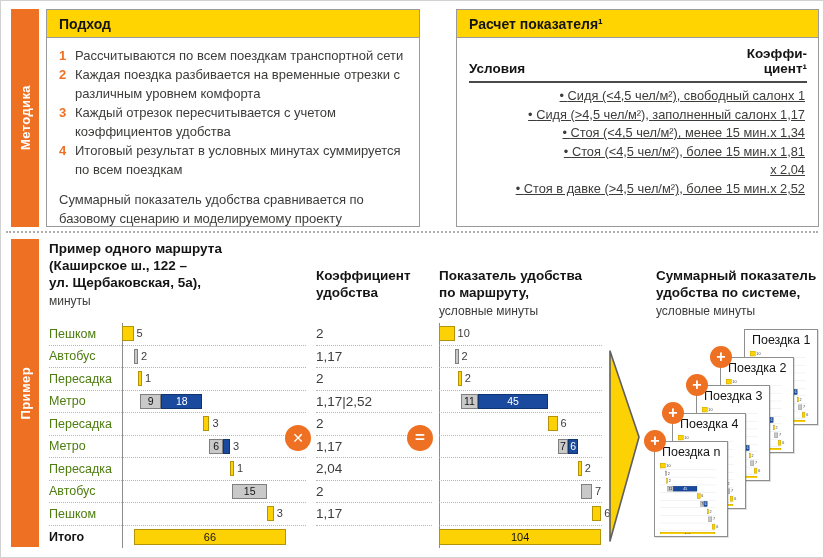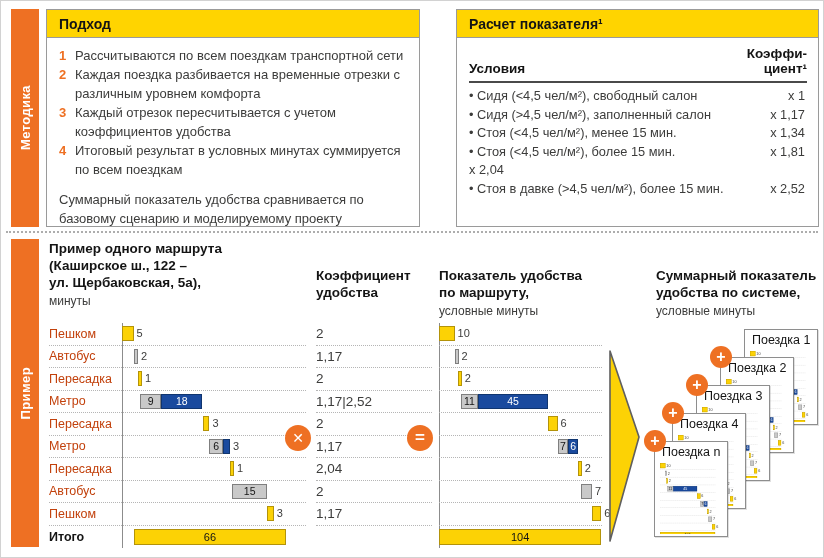--- a/index.html
+++ b/index.html
@@ -16,42 +16,42 @@
     font-weight:bold;font-size:14px;color:#141414;padding:6px 12px 0 12px;}
   .panel-body{padding:8px 11px 0 12px;font-size:13px;line-height:19px;}
   .step{display:flex;}
   .step-num{color:#ee7023;font-weight:bold;width:16px;flex:none;}
   .summary{margin-top:11px;}
 
   .calc-head{display:flex;justify-content:space-between;align-items:flex-end;font-weight:bold;color:#141414;font-size:13.5px;line-height:15px;}
   .calc-head .coef-h{width:64px;text-align:right;}
   .calc-rule{border:none;border-top:2px solid #4a4a4a;margin:5px 0 4px 0;}
   .group-label{font-size:13px;margin-bottom:2px;}
-  .calc-row{display:flex;justify-content:space-between;font-size:12.8px;line-height:18.6px;}
+  .calc-row{display:flex;justify-content:flex-end;font-size:12.8px;line-height:18.6px;text-decoration:underline;}
   .calc-cond::before{content:"• ";}
   .calc-coef{white-space:nowrap;padding-right:2px;}
 
   .divider{position:absolute;left:5px;right:5px;border-top:2px dotted #adadad;}
 
   
   .route-title{position:absolute;font-weight:bold;font-size:13.5px;line-height:17px;color:#141414;}
   .units{font-weight:normal;font-size:12px;color:#3c3c3b;margin-top:2px;}
   .col-head{position:absolute;font-weight:bold;font-size:13.5px;line-height:17px;color:#141414;}
   .legend{position:absolute;display:flex;gap:22px;justify-content:flex-end;align-items:center;font-size:12.5px;}
   .legend-item{display:flex;align-items:center;gap:6px;}
   .swatch{width:14px;height:14px;box-sizing:border-box;}
   .swatch.seated{background:#c9c9c9;border:1px solid #7f7f7f;}
   .swatch.crowded{background:#1a4a9e;border:1px solid #10356f;}
 
   
   .chart{position:absolute;}
   .axis{position:absolute;top:0;bottom:0;width:1px;background:#8c8c8c;}
   .crow{position:relative;display:flex;align-items:center;border-bottom:1px dotted #b5b5b5;box-sizing:border-box;}
   .crow.total{border-bottom:none;}
-  .clabel{flex:none;font-size:12.5px;color:#c2410c;}
+  .clabel{flex:none;font-size:12.5px;color:#4d7c0f;}
   .total .clabel{font-weight:bold;color:#141414;}
   .cbars{position:relative;height:100%;}
   .seg{position:absolute;top:3px;height:15px;box-sizing:border-box;border:1px solid;font-size:10.5px;line-height:13px;text-align:center;color:#141414;overflow:hidden;}
   .seg-walk{background:#fcd205;border-color:#b3930a;}
   .seg-seated{background:#c9c9c9;border-color:#7f7f7f;}
   .seg-crowded{background:#1a4a9e;border-color:#10356f;color:#fff;}
   .seg-out{position:absolute;font-size:11px;top:4px;white-space:nowrap;color:#3c3c3b;}
   .total .seg{top:3px;height:16px;font-size:11px;line-height:14px;}
 
   .coef-col{position:absolute;}

